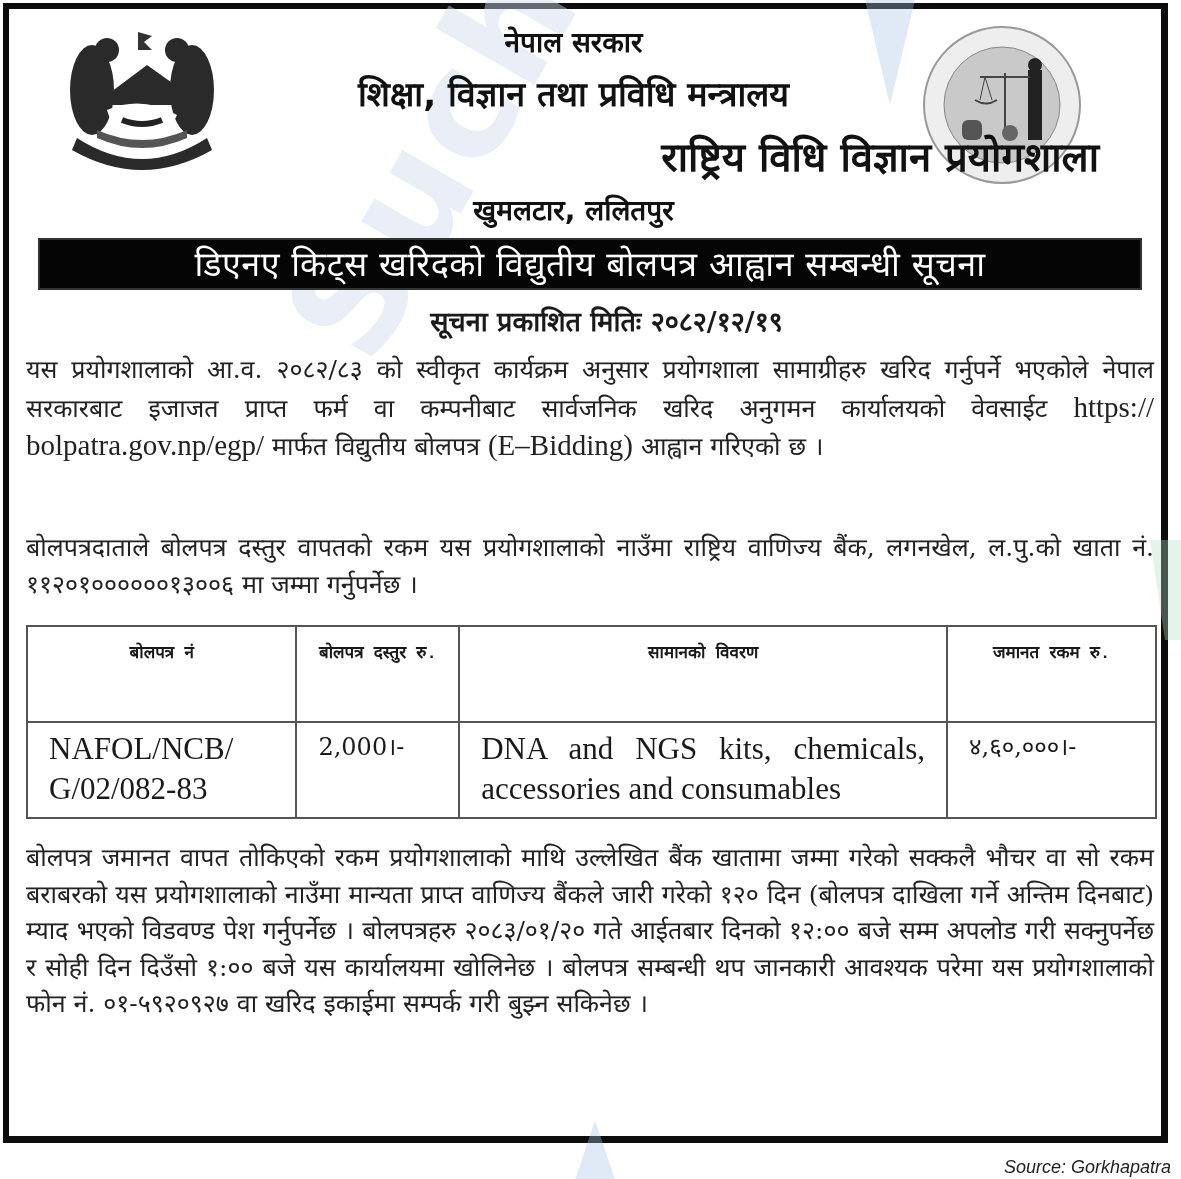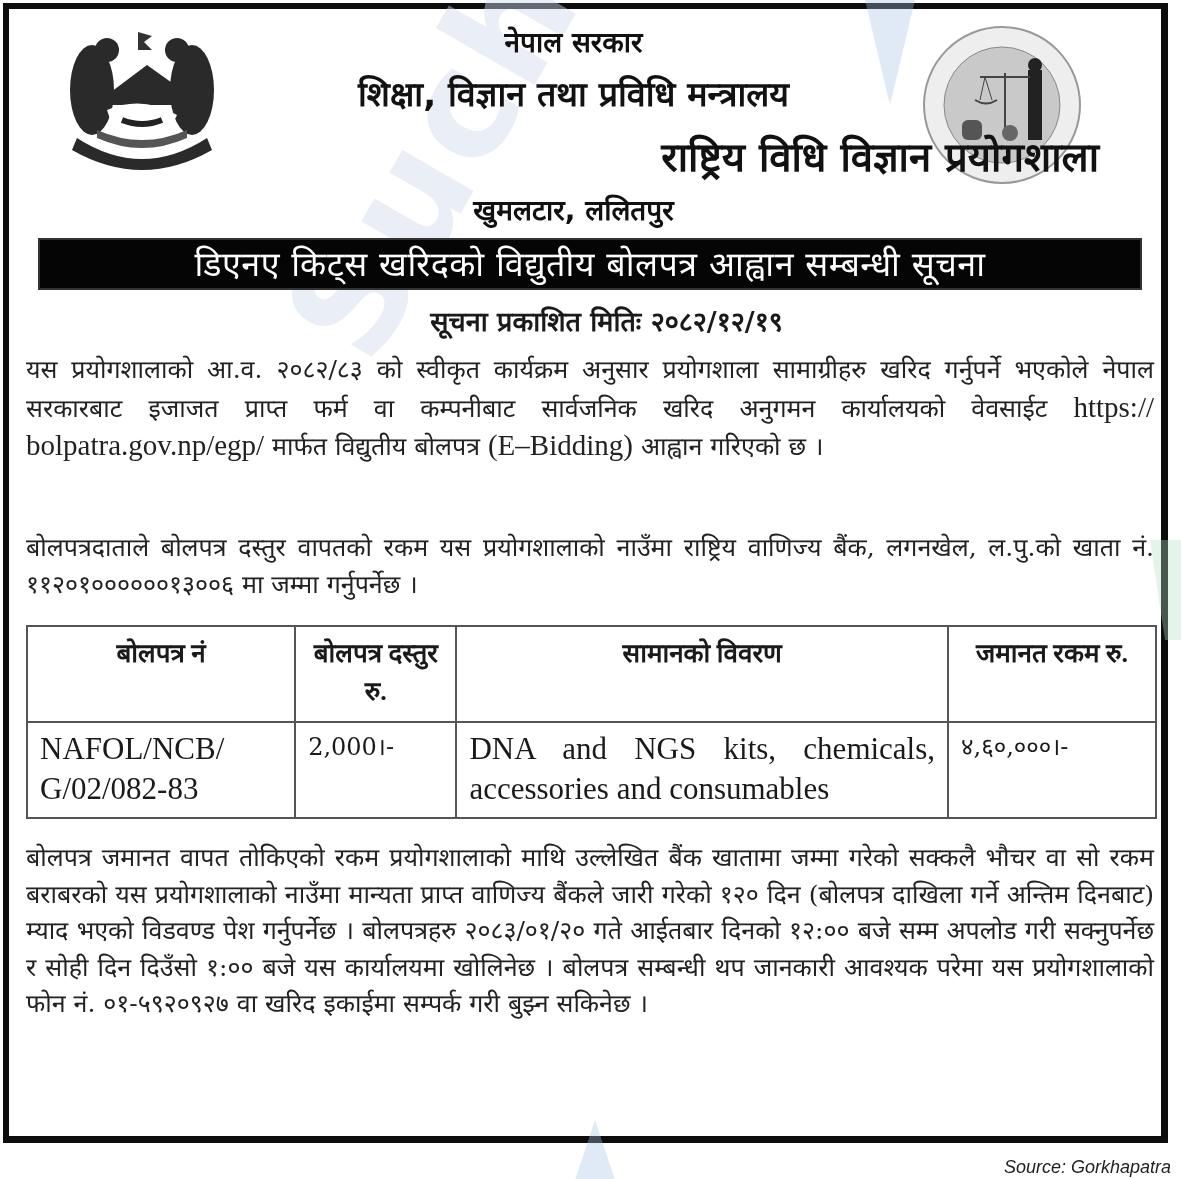--- a/index.html
+++ b/index.html
@@ -24,23 +24,23 @@
   .pub-date { position: absolute; left: 16px; width: 1181px; top: 302px; text-align: center; font-size: 27px; font-weight: bold; }
   .para { position: absolute; left: 26px; width: 1128px; font-size: 25px; line-height: 36.5px; text-align: justify;
           font-family: "DejaVu Serif", serif; color: #222; }
   .p1 { top: 352px; }
   .p2 { top: 530px; }
   .p3 { top: 840px; }
   .para .url, .para .en { font-family: "Liberation Serif", serif; font-size: 29px; }
   table.bids { position: absolute; left: 26px; top: 625px; width: 1131px; border-collapse: collapse;
                font-family: "DejaVu Serif", serif; }
   table.bids th, table.bids td { border: 2px solid #555; vertical-align: top; }
-  table.bids th { font-family: Liberation Serif, serif; font-weight: bold; font-size: 26px; line-height: 38px;
+  table.bids th { font-family: Liberation Mono, monospace; font-weight: bold; font-size: 17px; line-height: 38px;
                   padding: 8px 8px 6px; height: 80px; }
-  table.bids td { font-size: 24px; padding: 6px 12px; height: 82px; }
+  table.bids td { font-size: 24px; padding: 6px 21px; height: 82px; }
   table.bids td.en { font-family: "Liberation Serif", serif; font-size: 31px; line-height: 40px; }
   .c1 { width: 258px; } .c2 { width: 150px; } .c3 { width: 515px; } .c4 { width: 200px; }
   .source { position: absolute; right: 10px; top: 1157px; font-family: "Liberation Sans", sans-serif; font-style: italic;
             font-size: 18px; color: #222; }
 </style>
 </head>
 <body>
 
 <div class="frame"></div>
 

